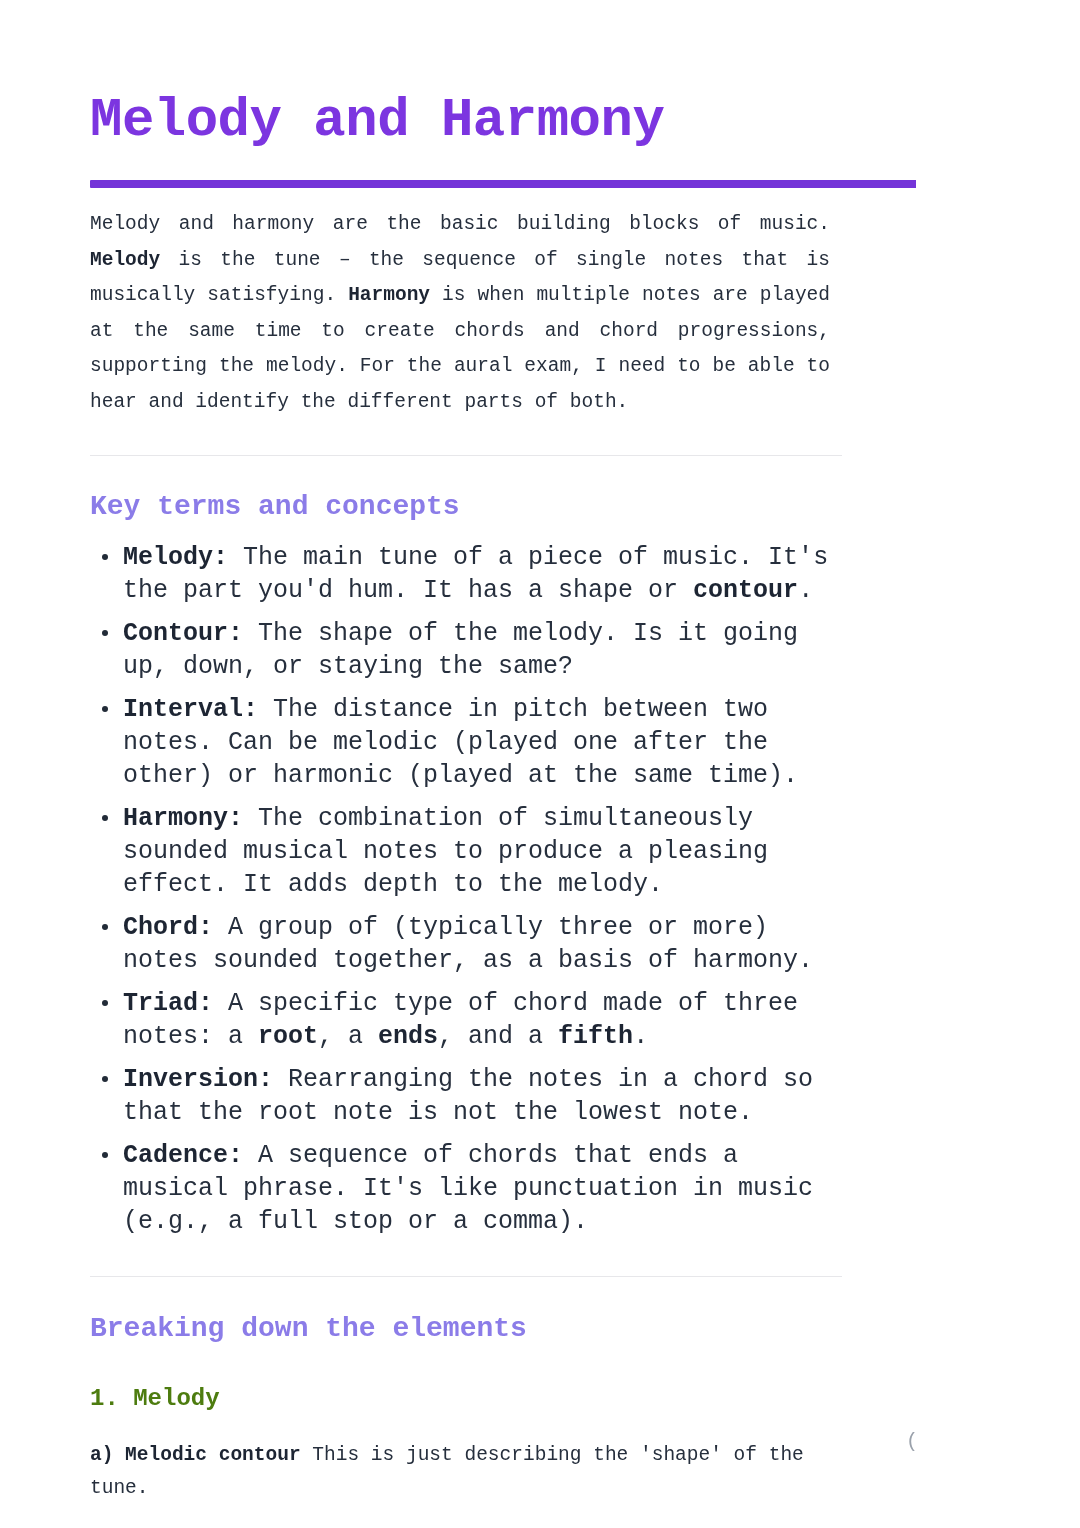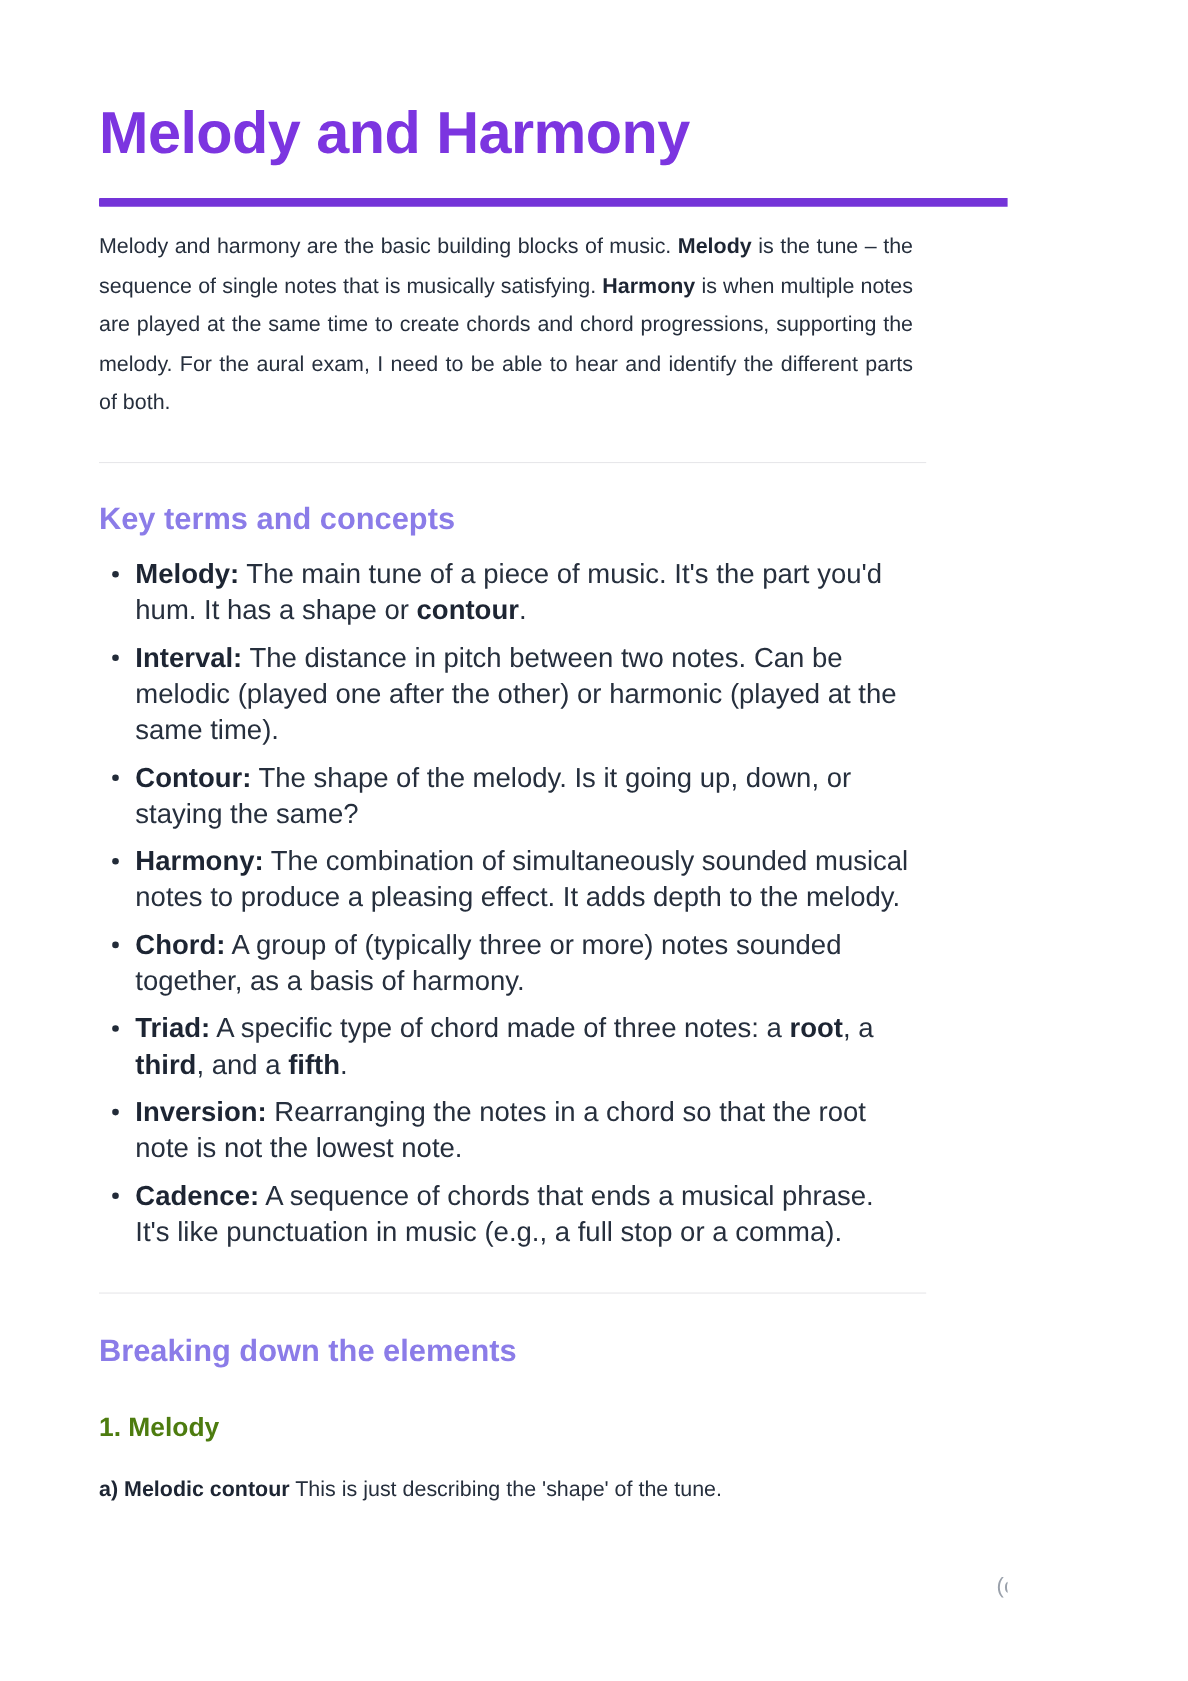--- a/index.html
+++ b/index.html
@@ -2,21 +2,21 @@
 <html><head>
 <meta charset="utf-8">
 <style>
   html, body { margin: 0; padding: 0; background: #ffffff; }
   .page {
     position: relative;
     width: 916px;
     height: 1528px;
     background: #ffffff;
     overflow: hidden;
-    font-family: Liberation Sans, sans-serif;
+    font-family: Liberation Mono, monospace;
   }
   .content {
     position: absolute;
     left: 90px;
     top: 0;
     width: 740px;
   }
   .doc-title {
     margin: 89px 0 0 0;
     font-size: 54px;
@@ -127,25 +127,25 @@
 
 
     <p class="body-par"><span>Melody and harmony are the basic building blocks of music. </span><b>Melody</b><span> is the tune – the sequence of single notes that is musically satisfying. </span><b>Harmony</b><span> is when multiple notes are played at the same time to create chords and chord progressions, supporting the melody. For the aural exam, I need to be able to hear and identify the different parts of both.</span></p>
 
     <div class="divider"></div>
 
     <h2 class="section-heading sh-key">Key terms and concepts</h2>
 
     <ul class="terms-list">
       <li><b>Melody:</b><span> The main tune of a piece of music. It's the part you'd hum. It has a shape or </span><b>contour</b><span>.</span></li>
+      <li><b>Contour:</b><span> The shape of the melody. Is it going up, down, or staying the same?</span></li>
       <li><b>Interval:</b><span> The distance in pitch between two notes. Can be melodic (played one after the other) or harmonic (played at the same time).</span></li>
-      <li><b>Contour:</b><span> The shape of the melody. Is it going up, down, or staying the same?</span></li>
       <li><b>Harmony:</b><span> The combination of simultaneously sounded musical notes to produce a pleasing effect. It adds depth to the melody.</span></li>
       <li><b>Chord:</b><span> A group of (typically three or more) notes sounded together, as a basis of harmony.</span></li>
-      <li><b>Triad:</b><span> A specific type of chord made of three notes: a </span><b>root</b><span>, a </span><b>third</b><span>, and a </span><b>fifth</b><span>.</span></li>
+      <li><b>Triad:</b><span> A specific type of chord made of three notes: a </span><b>root</b><span>, a </span><b>ends</b><span>, and a </span><b>fifth</b><span>.</span></li>
       <li><b>Inversion:</b><span> Rearranging the notes in a chord so that the root note is not the lowest note.</span></li>
       <li><b>Cadence:</b><span> A sequence of chords that ends a musical phrase. It's like punctuation in music (e.g., a full stop or a comma).</span></li>
     </ul>
 
     <div class="divider div-2"></div>
 
     <h2 class="section-heading sh-break">Breaking down the elements</h2>
 
     <h3 class="sub-heading">1. Melody</h3>
 

